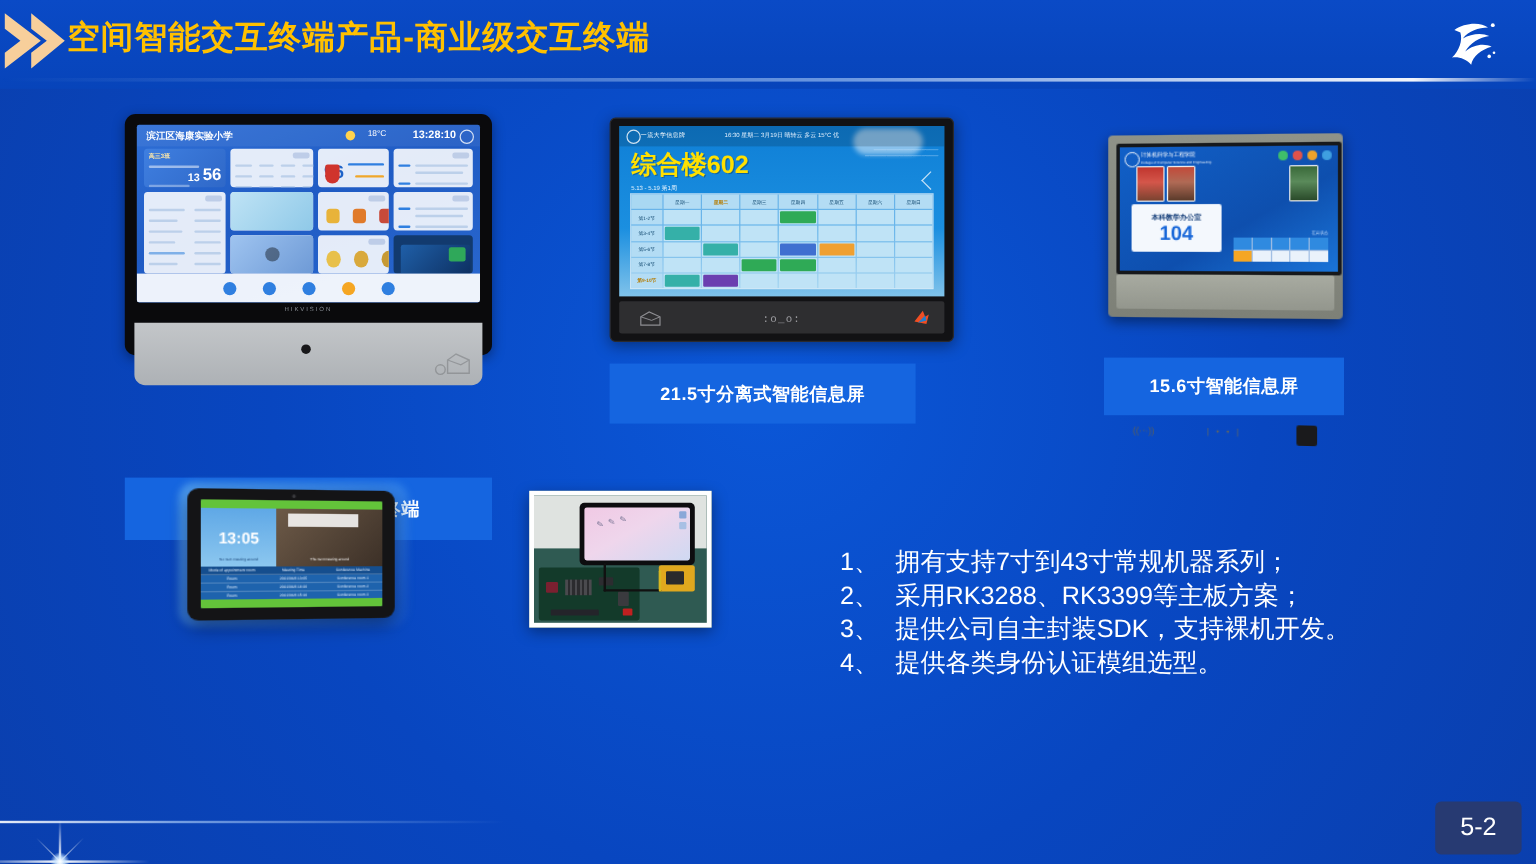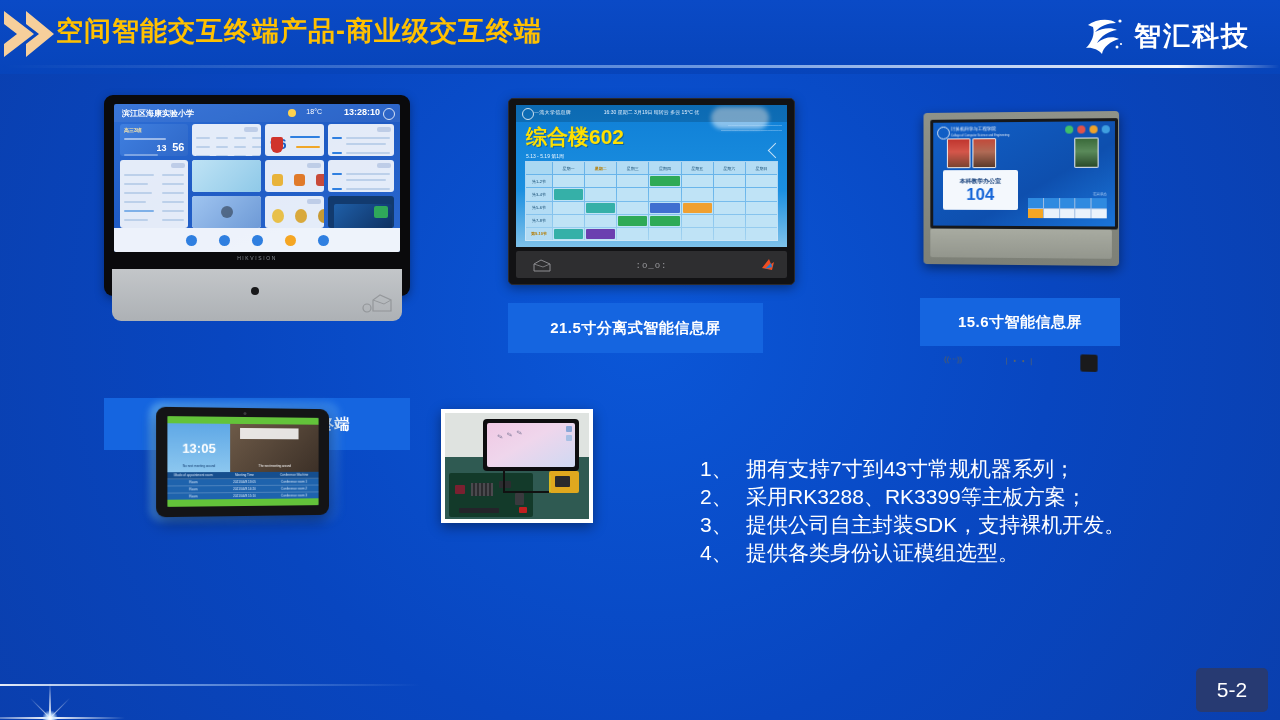--- a/index.html
+++ b/index.html
@@ -230,21 +230,20 @@
 
     <div class="logo-wrap">
       <svg class="logo-mark" viewBox="0 0 46 44">
         <path d="M8 11 C16 5, 30 4, 36 9 C28 9, 20 12, 15 18 C22 14, 31 13, 37 16
                  C29 17, 21 22, 17 29 C24 23, 33 22, 39 25 C31 27, 23 33, 22 40
                  C18 35, 11 33, 6 34 C12 28, 15 20, 13 13 Z" fill="#ffffff"></path>
         <circle cx="40" cy="7" r="1.6" fill="#ffffff"></circle>
         <circle cx="37" cy="33" r="1.5" fill="#ffffff"></circle>
         <circle cx="41" cy="30" r="1.1" fill="#ffffff"></circle>
       </svg>
-      <div class="logo-text">智汇科技</div>
     </div>
 
     <div class="hdr-streak"></div>
     <div class="flare" style="left:1232px;top:48px;width:120px;height:120px;">
       
       
       
       
       
     </div>
@@ -260,21 +259,21 @@
         <div class="hs-clock">13:28:10</div>
         <div class="hs-cog"></div>
 
         <div class="hs-grid">
 
           <div class="tile blue">
             <div class="th">高三3班</div>
             <div class="mini-ln" style="left:4px;top:14px;width:42px;background:rgba(255,255,255,.5);"></div>
             <div class="mini-ln" style="left:4px;top:30px;width:34px;background:rgba(255,255,255,.35);"></div>
             <div class="big-num" style="right:22px;bottom:3px;font-size:9px;color:#ffffff;">13</div>
-            <div class="big-num" style="right:4px;bottom:3px;font-size:11px;color:#ffffff;">56</div>
+            <div class="big-num" style="right:4px;bottom:3px;font-size:14px;color:#ffffff;">56</div>
           </div>
           <div class="tile">
             <div class="pill"></div>
             <div class="mini-ln" style="left:4px;top:13px;width:14px;"></div>
             <div class="mini-ln" style="left:24px;top:13px;width:12px;"></div>
             <div class="mini-ln" style="left:42px;top:13px;width:12px;"></div>
             <div class="mini-ln" style="left:60px;top:13px;width:12px;"></div>
             <div class="mini-ln" style="left:4px;top:22px;width:14px;"></div>
             <div class="mini-ln" style="left:24px;top:22px;width:12px;"></div>
             <div class="mini-ln" style="left:42px;top:22px;width:12px;"></div>

